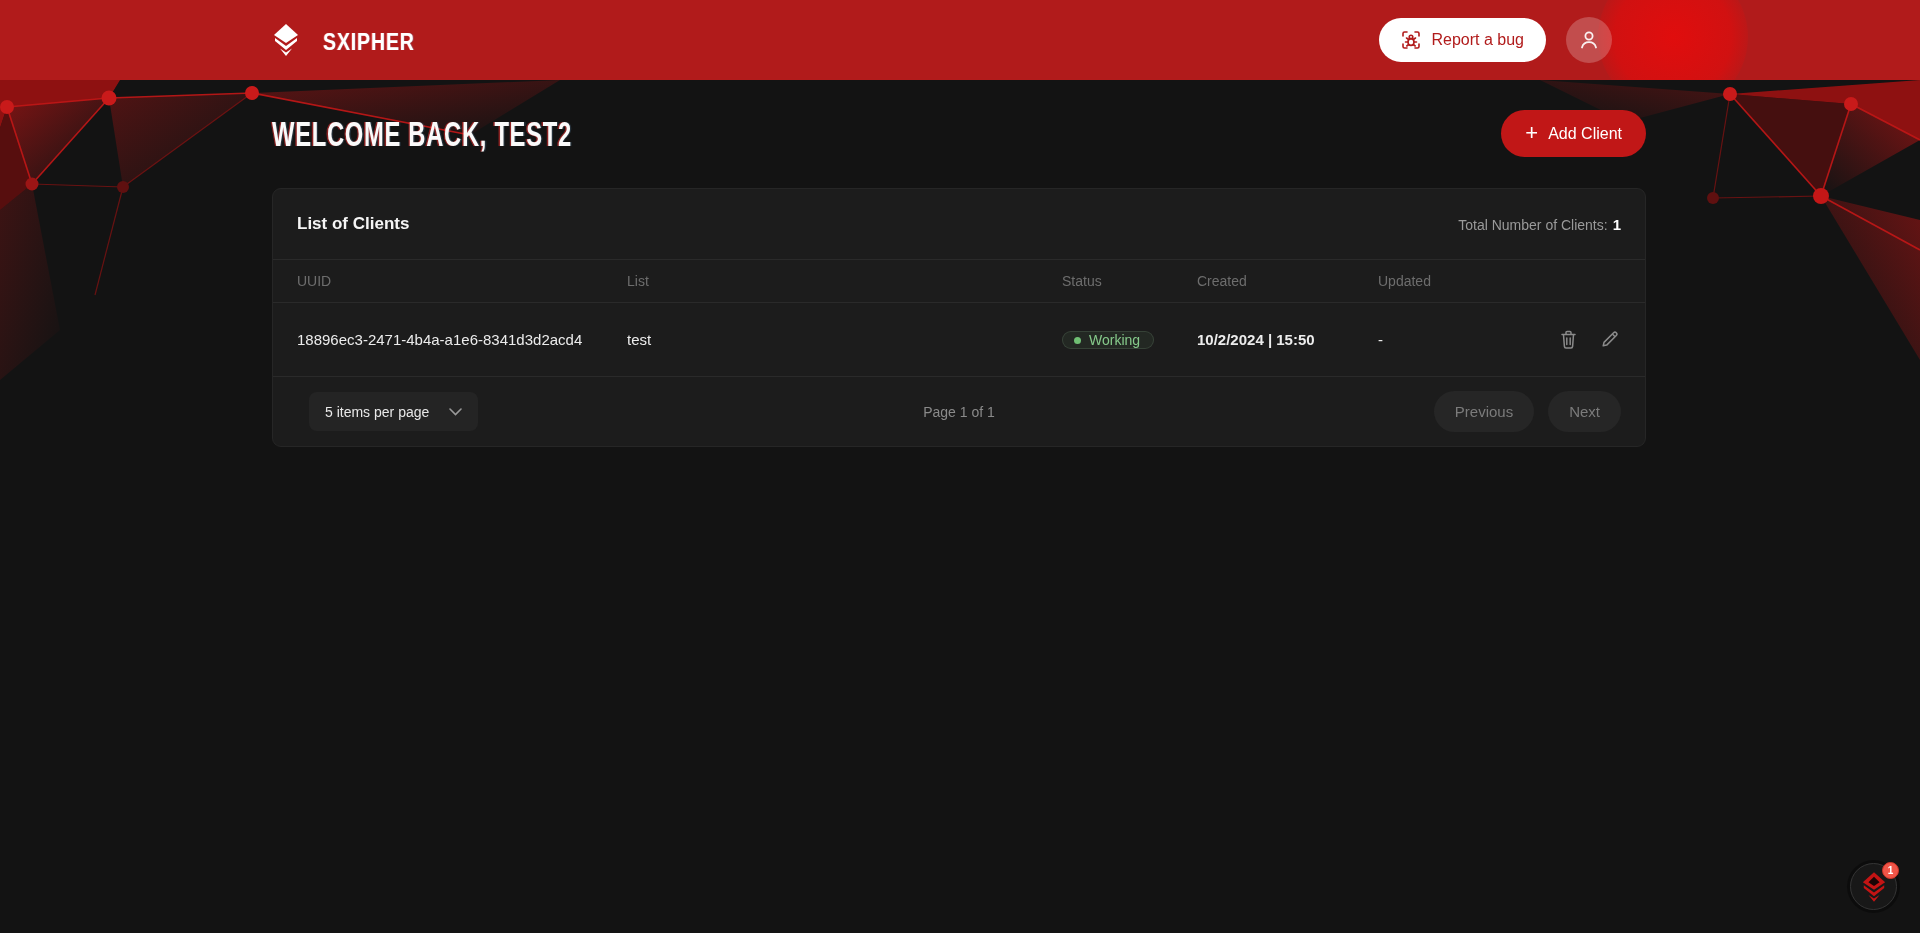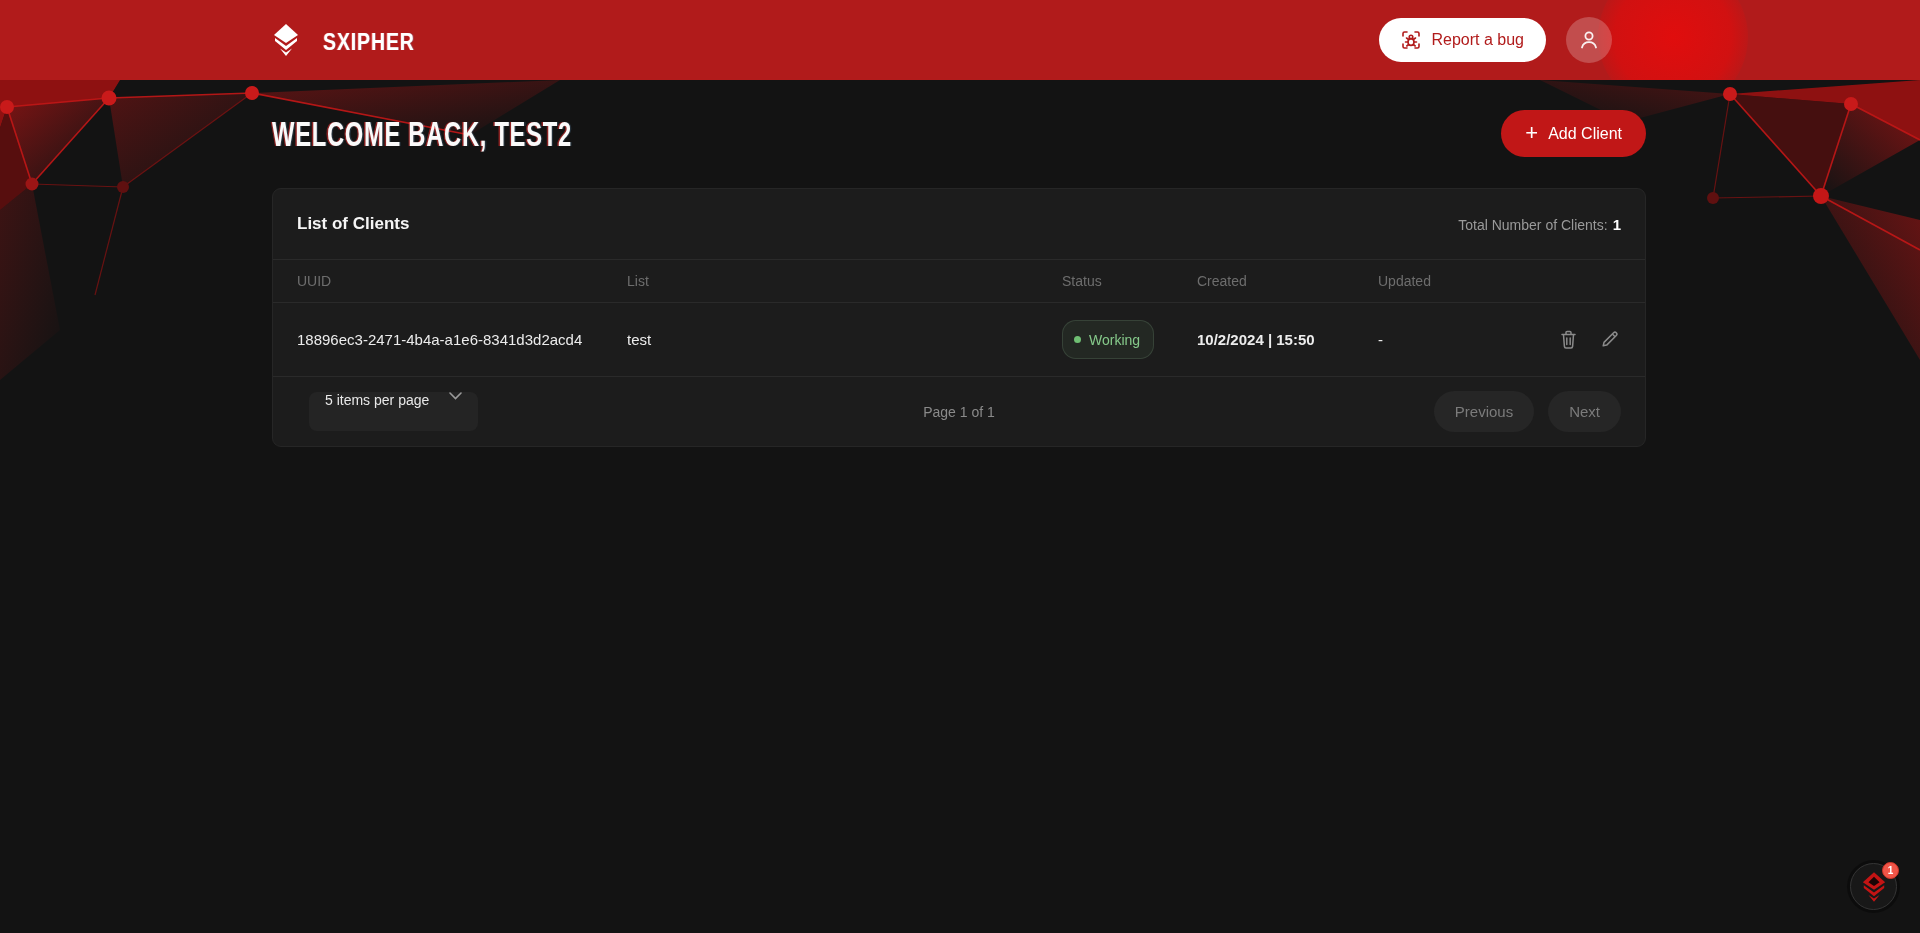--- a/index.html
+++ b/index.html
@@ -62,30 +62,30 @@
   .total-clients { font-size:14px; color:#9a9a9a; }
   .total-clients b { color:#fff; margin-left:5px; font-size:15px; }
   .tgrid { display:grid; grid-template-columns:330px 435px 135px 181px 179px 1fr;
     align-items:center; padding:0 24px; }
   .thead { height:44px; border-top:1px solid #2a2a2a; border-bottom:1px solid #2a2a2a;
     color:#6d6d6d; font-size:14px; }
   .trow { height:74px; border-bottom:1px solid #2a2a2a; font-size:15px; color:#ececec; }
   .cell-created { font-weight:bold; }
   .status-badge { display:inline-flex; align-items:center; gap:8px;
     background:rgba(125,200,130,.07); border:1px solid rgba(160,210,165,.16);
-    color:#85c98a; font-size:14px; height:39px; padding:0 13px 0 11px;
+    color:#85c98a; font-size:14px; height:18px; padding:0 13px 0 11px;
     border-radius:14px; width:max-content; }
   .status-dot { width:7px; height:7px; border-radius:50%; background:#6fbf73; }
   .row-actions { display:flex; justify-content:flex-end; gap:18px; }
   .icon-btn { background:none; border:none; cursor:pointer; padding:2px; display:flex; }
   
   .pagination { height:69px; display:flex; align-items:center;
     justify-content:space-between; padding:0 24px; position:relative; }
   .per-page-select { margin-left:12px; background:#242424; border:none; color:#e8e8e8;
-    height:39px; border-radius:8px; padding:0 16px; display:flex; 
+    height:39px; border-radius:8px; padding:0 16px; display:flex; align-items:center;
     gap:20px; font-size:14px; font-family:inherit; cursor:pointer; }
   .page-info { position:absolute; left:50%; transform:translateX(-50%);
     color:#8a8a8a; font-size:14px; }
   .pager-buttons { display:flex; gap:14px; }
   .pager-btn { background:#262626; border:none; color:#7b7b7b; height:41px;
     border-radius:21px; padding:0 21px; font-size:15px; font-family:inherit; cursor:pointer; }
   
   .support-widget { position:absolute; left:1850px; top:863px; z-index:6;
     width:47px; height:47px; border-radius:50%; background:#181818;
     border:1px solid #353535; cursor:pointer;

